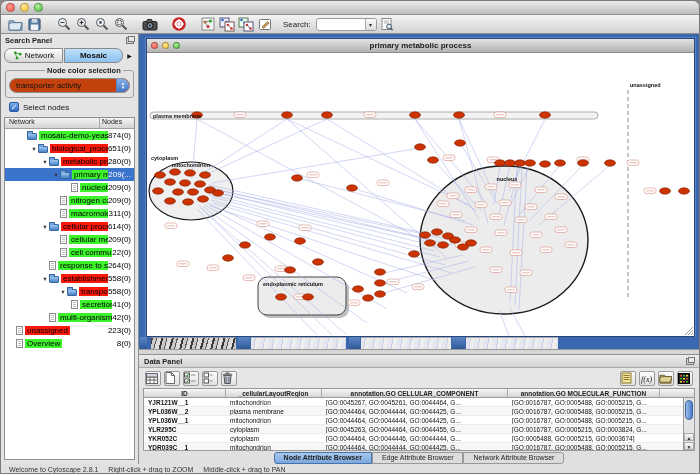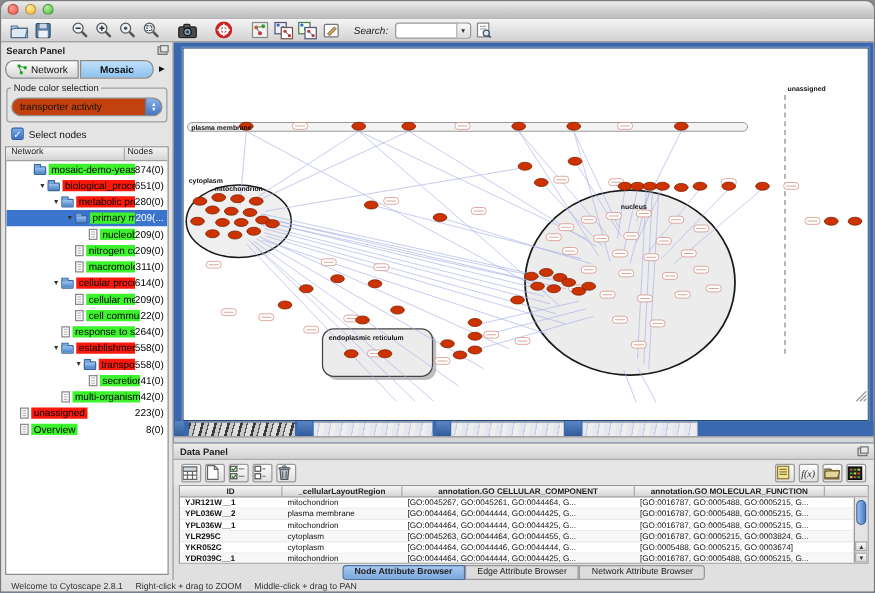--- a/index.html
+++ b/index.html
@@ -10,38 +10,38 @@
   .tl{width:9px;height:9px;border-radius:50%;margin-left:5px;border:1px solid rgba(0,0,0,.25);}
   .tl.red{background:radial-gradient(circle at 35% 30%,#ff9a90,#f05648);}
   .tl.yellow{background:radial-gradient(circle at 35% 30%,#ffe9a0,#f8bb2d);}
   .tl.green{background:radial-gradient(circle at 35% 30%,#b8f0a0,#47ba3a);}
   .title{position:absolute;left:0;right:0;text-align:center;font-size:9px;font-weight:bold;color:#222;}
   
   .toolbar{height:19px;flex:0 0 19px;background:linear-gradient(#f4f4f4,#d2d2d2);border-bottom:1px solid #8f8f8f;display:flex;align-items:center;padding-left:6px;gap:2px;}
   .tbtn{width:17px;height:16px;display:flex;align-items:center;justify-content:center;border-radius:3px;}
   .tbtn svg{display:block;}
   .tb-gap{width:8px;}
-  .tb-label{font-size:8px;color:#222;margin:0 3px 0 8px;font-style:italic;}
+  .tb-label{font-size:8px;color:#222;margin:0 3px 0 8px;}
   .searchbox{display:flex;align-items:center;height:13px;background:#fff;border:1px solid #9a9a9a;border-radius:3px;overflow:hidden;}
   .searchbox input{width:48px;height:11px;border:0;outline:none;font-size:8px;padding:0 2px;background:transparent;}
   .search-dd{width:11px;height:13px;background:linear-gradient(#fdfdfd,#d8d8d8);border-left:1px solid #aaa;font-size:6px;color:#333;display:flex;align-items:center;justify-content:center;}
   
   .main{flex:0 0 430px;height:430px;display:flex;}
   
   .control-panel{width:138px;flex:0 0 138px;background:#e4e4e4;border-right:1px solid #8f8f8f;display:flex;flex-direction:column;}
   .cp-header{height:12px;flex:0 0 12px;display:flex;align-items:center;justify-content:space-between;padding:0 4px;font-size:7.5px;font-weight:bold;color:#222;}
   .float-icon{width:8px;height:7px;border:1px solid #777;background:#cfcfcf;position:relative;}
   .float-icon:before{content:'';position:absolute;right:-2px;top:-2px;width:5px;height:4px;border:1px solid #777;background:#e8e8e8;}
   .cp-tabs{height:18px;flex:0 0 18px;display:flex;align-items:center;padding:0 3px;gap:1px;}
   .seg{flex:1;height:15px;display:flex;align-items:center;justify-content:center;gap:3px;font-size:8px;color:#111;background:linear-gradient(#fdfdfd,#d6d6d6);border:1px solid #8a8a8a;}
   .seg.first{border-radius:7px 0 0 7px;}
   .seg.selected{background:linear-gradient(#bfe0fa,#8cc2ef);border-radius:0 7px 7px 0;font-weight:bold;}
   .tab-arrow{width:11px;height:15px;display:flex;align-items:center;justify-content:center;font-size:6px;color:#111;}
   .cp-group{margin:2px 4px 1px 4px;border:1px solid #9f9f9f;border-radius:3px;padding:3px 3px 4px 3px;}
-  .cp-group legend{font-size:7.5px;font-weight:normal;color:#222;padding:0 2px;}
+  .cp-group legend{font-size:7.5px;font-weight:bold;color:#222;padding:0 2px;margin-left:36px;}
   .combo{height:15px;display:flex;align-items:center;background:#c2410c;border:1px solid #8f8f8f;border-radius:8px;overflow:hidden;}
   .combo .cval{flex:1;font-size:8px;padding-left:6px;color:#111;white-space:nowrap;overflow:hidden;}
   .combo-btn{width:13px;height:15px;background:linear-gradient(#8ab4ec,#3c72c4);display:flex;flex-direction:column;align-items:center;justify-content:center;color:#fff;font-size:4.5px;line-height:4px;border-left:1px solid #5580b8;}
   .cp-check{height:16px;flex:0 0 16px;display:flex;align-items:center;gap:4px;padding-left:8px;font-size:8px;color:#111;}
   .checkbox{width:10px;height:10px;border-radius:2px;background:linear-gradient(#7cb0ec,#2f6bc4);border:1px solid #2a5aa0;color:#fff;font-size:8px;line-height:9px;text-align:center;font-weight:bold;}
   .tree-wrap{flex:1;margin:2px 3px 4px 3px;background:#fff;border:1px solid #8f8f8f;display:flex;flex-direction:column;overflow:hidden;}
   .tree-header{height:11px;flex:0 0 11px;display:flex;background:linear-gradient(#f4f4f4,#d4d4d4);border-bottom:1px solid #9f9f9f;font-size:7px;color:#222;}
   .tree-header .th-net{flex:1;padding-left:4px;border-right:1px solid #aaa;}
   .tree-header .th-nodes{width:34px;padding-left:2px;}
   .tree{flex:1;overflow:hidden;}
@@ -379,20 +379,26 @@
               <span class="tlabel green">Overview</span>
               <span class="tcount">8(0)</span>
             </div>
           </div>
       </div>
     </div>
 
     <div class="right-col">
       <div class="desktop">
         <div class="net-window">
+          <div class="nw-titlebar">
+            <span class="nw-tl red tl red" style="width:7px;height:7px;"></span>
+            <span class="nw-tl tl yellow" style="width:7px;height:7px;"></span>
+            <span class="nw-tl tl green" style="width:7px;height:7px;"></span>
+            <div class="nw-title">primary metabolic process</div>
+          </div>
           <div class="nw-canvas">
             <svg viewBox="0 0 547 283">
                 <rect x="3" y="59" width="448" height="7" rx="3.5" fill="#f3f3f3" stroke="#999" stroke-width="0.8"></rect>
                 <ellipse cx="44" cy="138" rx="42" ry="29" fill="#efefef" stroke="#1a1a1a" stroke-width="1.2"></ellipse>
                 <ellipse cx="357" cy="187" rx="84" ry="74" fill="#ececec" stroke="#1a1a1a" stroke-width="1.4"></ellipse>
                 <rect x="114" y="227" width="88" height="38" rx="9" fill="#8a8a8a" opacity="0.55"></rect>
                 <rect x="111" y="224" width="88" height="38" rx="9" fill="#ececec" stroke="#444" stroke-width="1"></rect>
                 <line x1="481" y1="37" x2="481" y2="244" stroke="#888" stroke-width="1" stroke-dasharray="4,3"></line>
                 <line x1="62" y1="132" x2="278" y2="180" stroke="#a9b1e8" stroke-width="0.7" opacity="0.75"></line>
                 <line x1="63" y1="135" x2="281" y2="186" stroke="#a9b1e8" stroke-width="0.7" opacity="0.75"></line>

